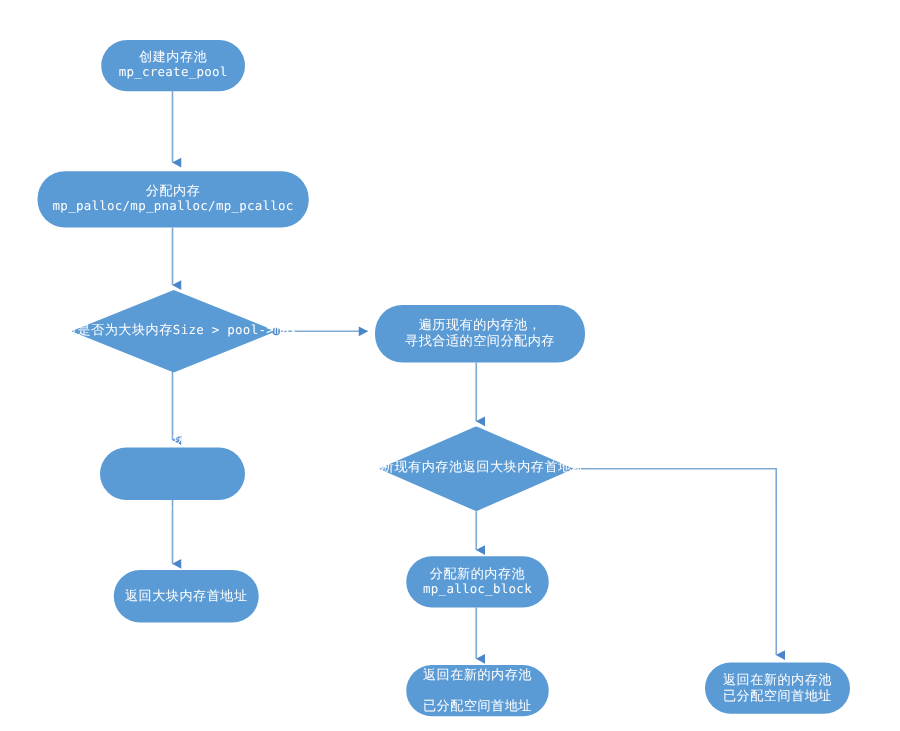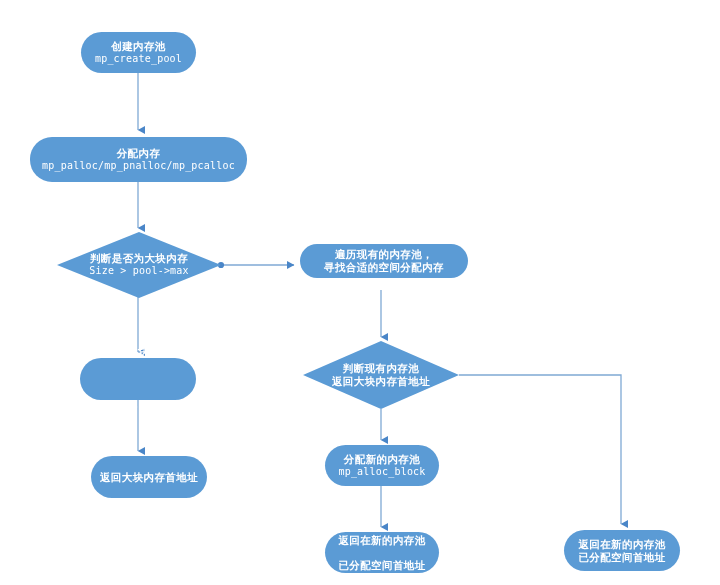--- a/index.html
+++ b/index.html
@@ -52,21 +52,20 @@
     border-radius: 22px;
   }
   .node-line {
     display: block;
     white-space: nowrap;
   }
   .cn {
     font-family: "DejaVu Sans", "Liberation Sans", sans-serif;
     font-size: 10.5px;
     letter-spacing: 0.4px;
-    font-weight: bold;
   }
   .mono {
     font-family: "DejaVu Sans Mono", "Liberation Mono", monospace;
     font-size: 10px;
     letter-spacing: 0.2px;
   }
   .diamond-wrap {
     position: absolute;
     display: flex;
     align-items: center;
@@ -79,21 +78,21 @@
     width: 100%;
     height: 100%;
   }
   .diamond-wrap .diamond-text {
     position: relative;
     z-index: 2;
     color: #ffffff;
     text-align: center;
     line-height: 1.25;
     display: flex;
-    flex-direction: column;
+    flex-direction: row;
     align-items: center;
     justify-content: center;
     user-select: none;
   }
 </style>
 </head>
 <body>
 
 <div id="canvas">
 
@@ -160,21 +159,21 @@
     <div class="diamond-wrap" style="left:57px; top:232px; width:164px; height:66px;">
       <svg class="diamond-shape" viewBox="0 0 164 66" preserveAspectRatio="none" xmlns="http://www.w3.org/2000/svg">
         <polygon points="82,0 164,33 82,66 0,33" fill="#5b9bd5"></polygon>
       </svg>
       <div class="diamond-text">
         <span class="node-line cn">判断是否为大块内存</span>
         <span class="node-line mono">Size &gt; pool-&gt;max</span>
       </div>
     </div>
 
-    <div class="node rounded" style="left:300px; top:244px; width:168px; height:34px;">
+    <div class="node rounded" style="left:300px; top:244px; width:168px; height:46px;">
       <span class="node-line cn">遍历现有的内存池，</span>
       <span class="node-line cn">寻找合适的空间分配内存</span>
     </div>
 
     <div class="node rounded" style="left:80px; top:358px; width:116px; height:42px;gap:44px;">
       <span class="node-line cn">分配大块内存</span>
       <span class="node-line mono">mp_alloc_large</span>
     </div>
 
     <div class="diamond-wrap" style="left:303px; top:341px; width:156px; height:68px;justify-content:center;">

